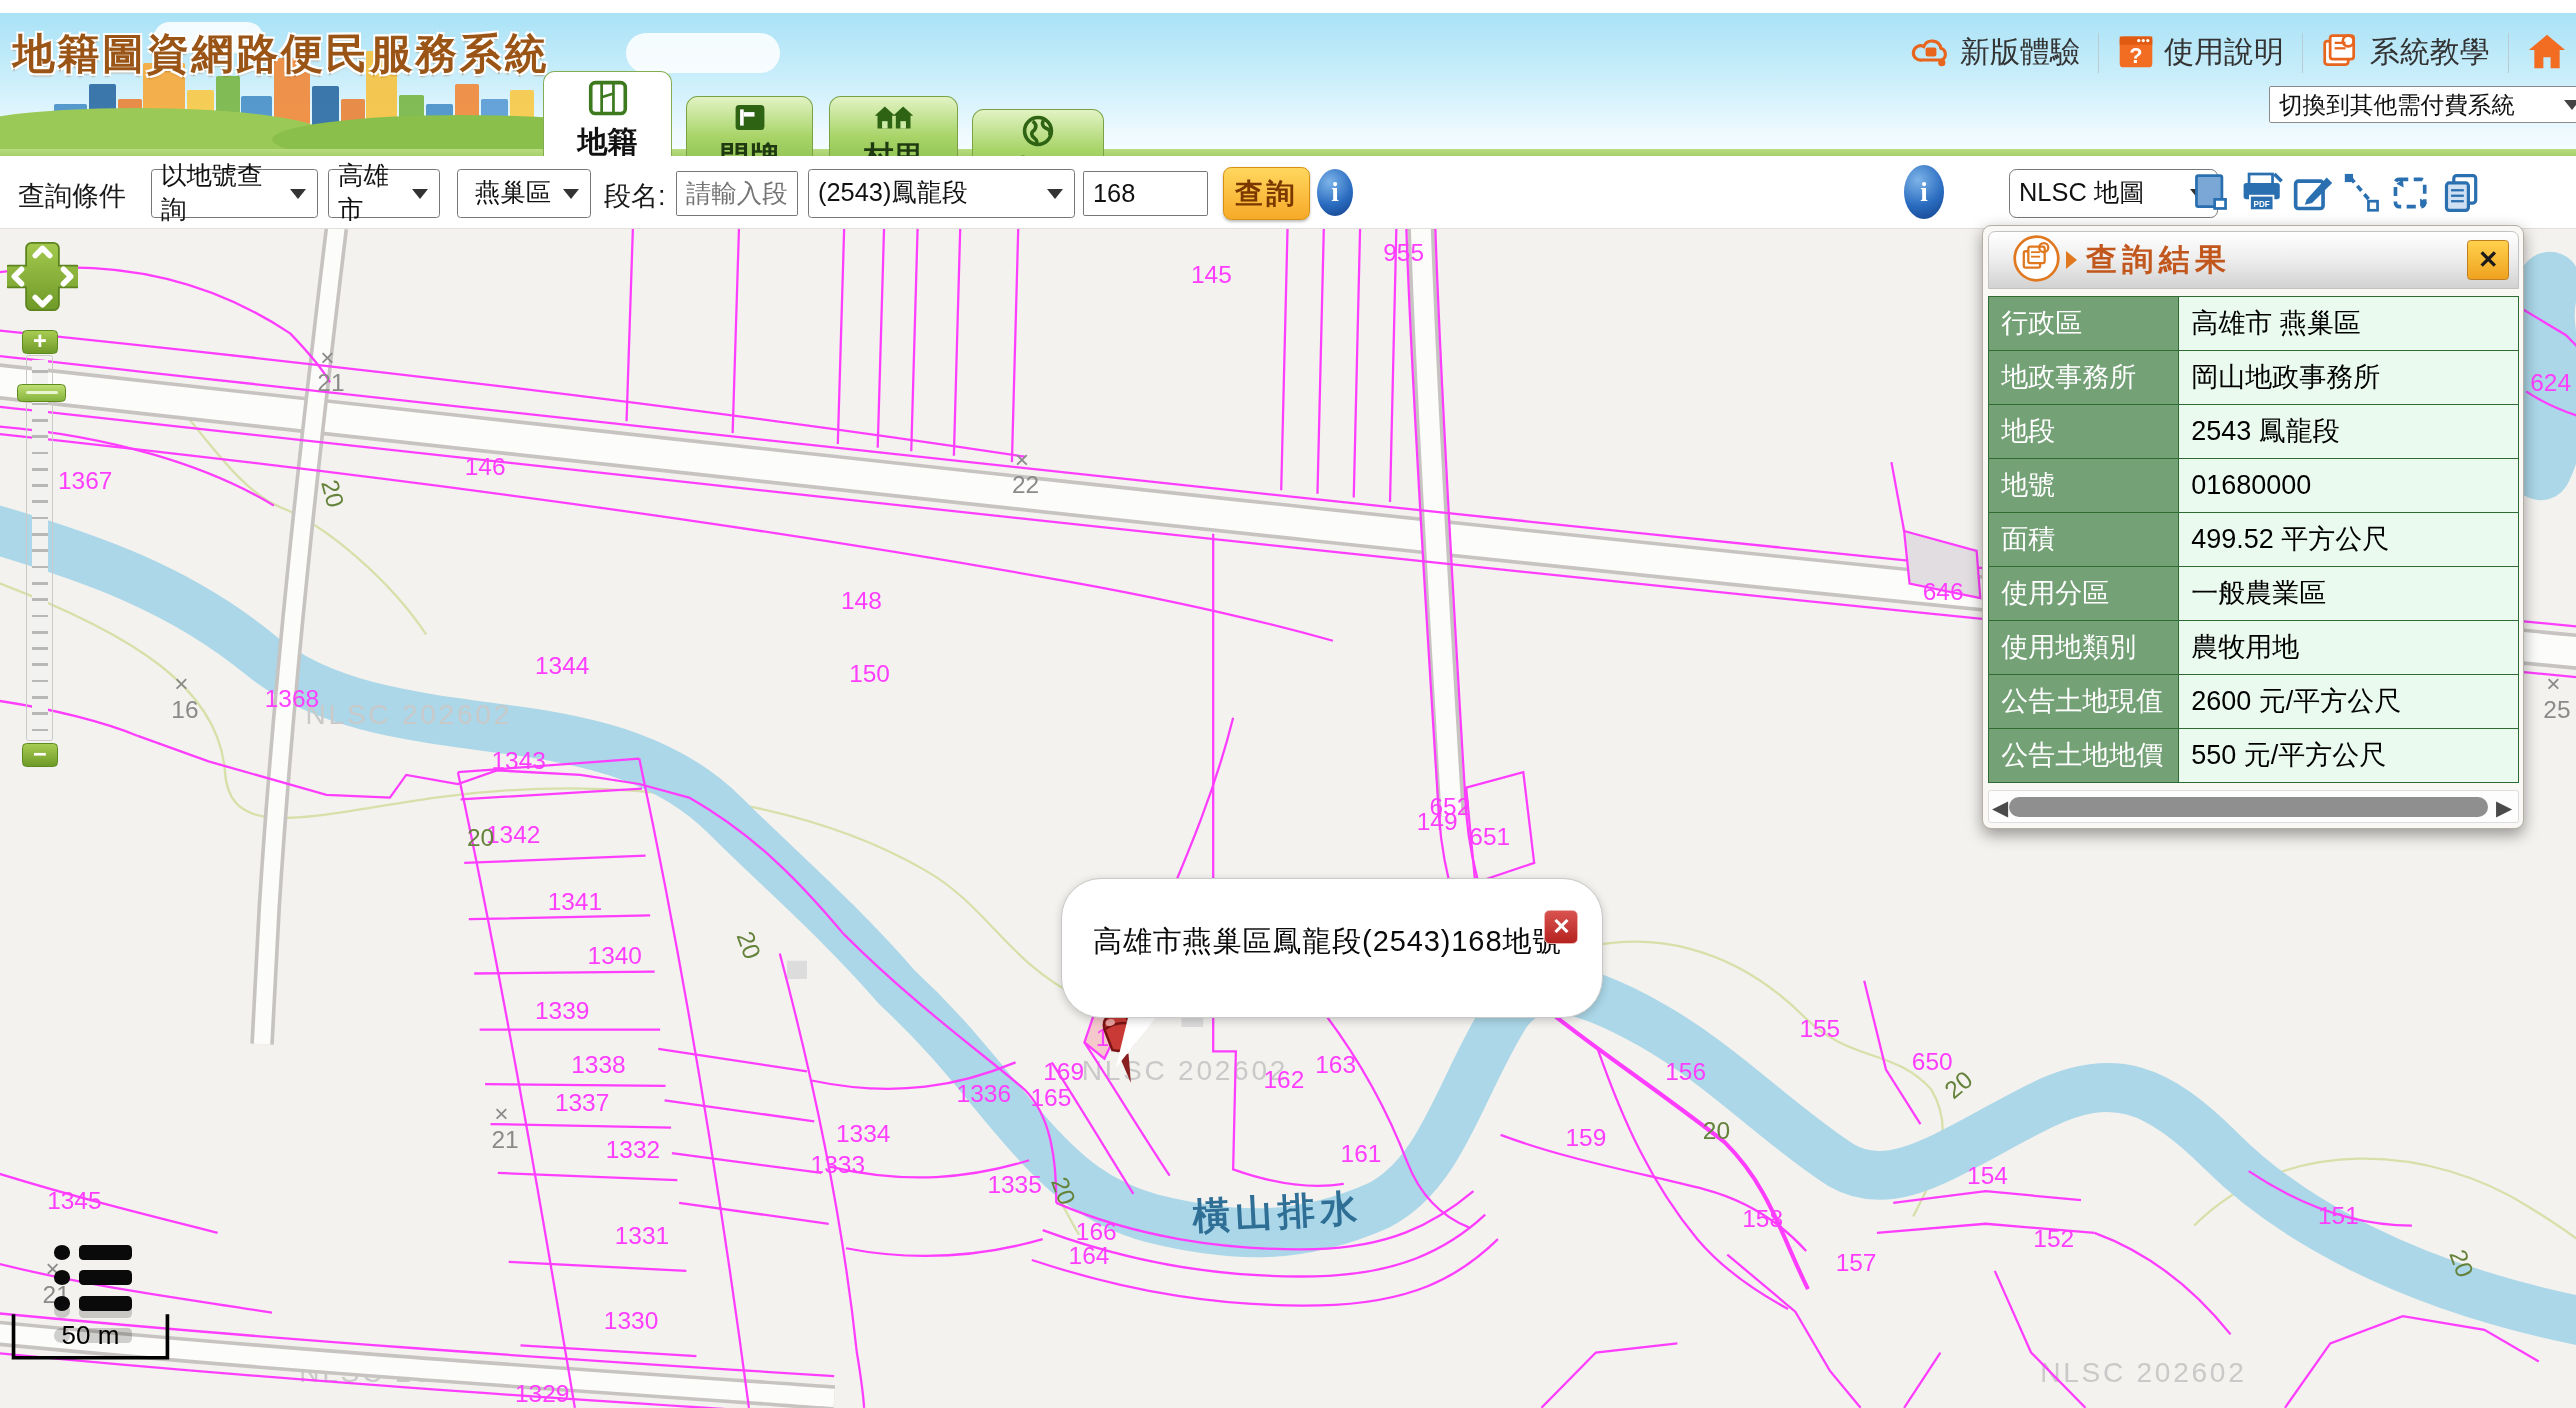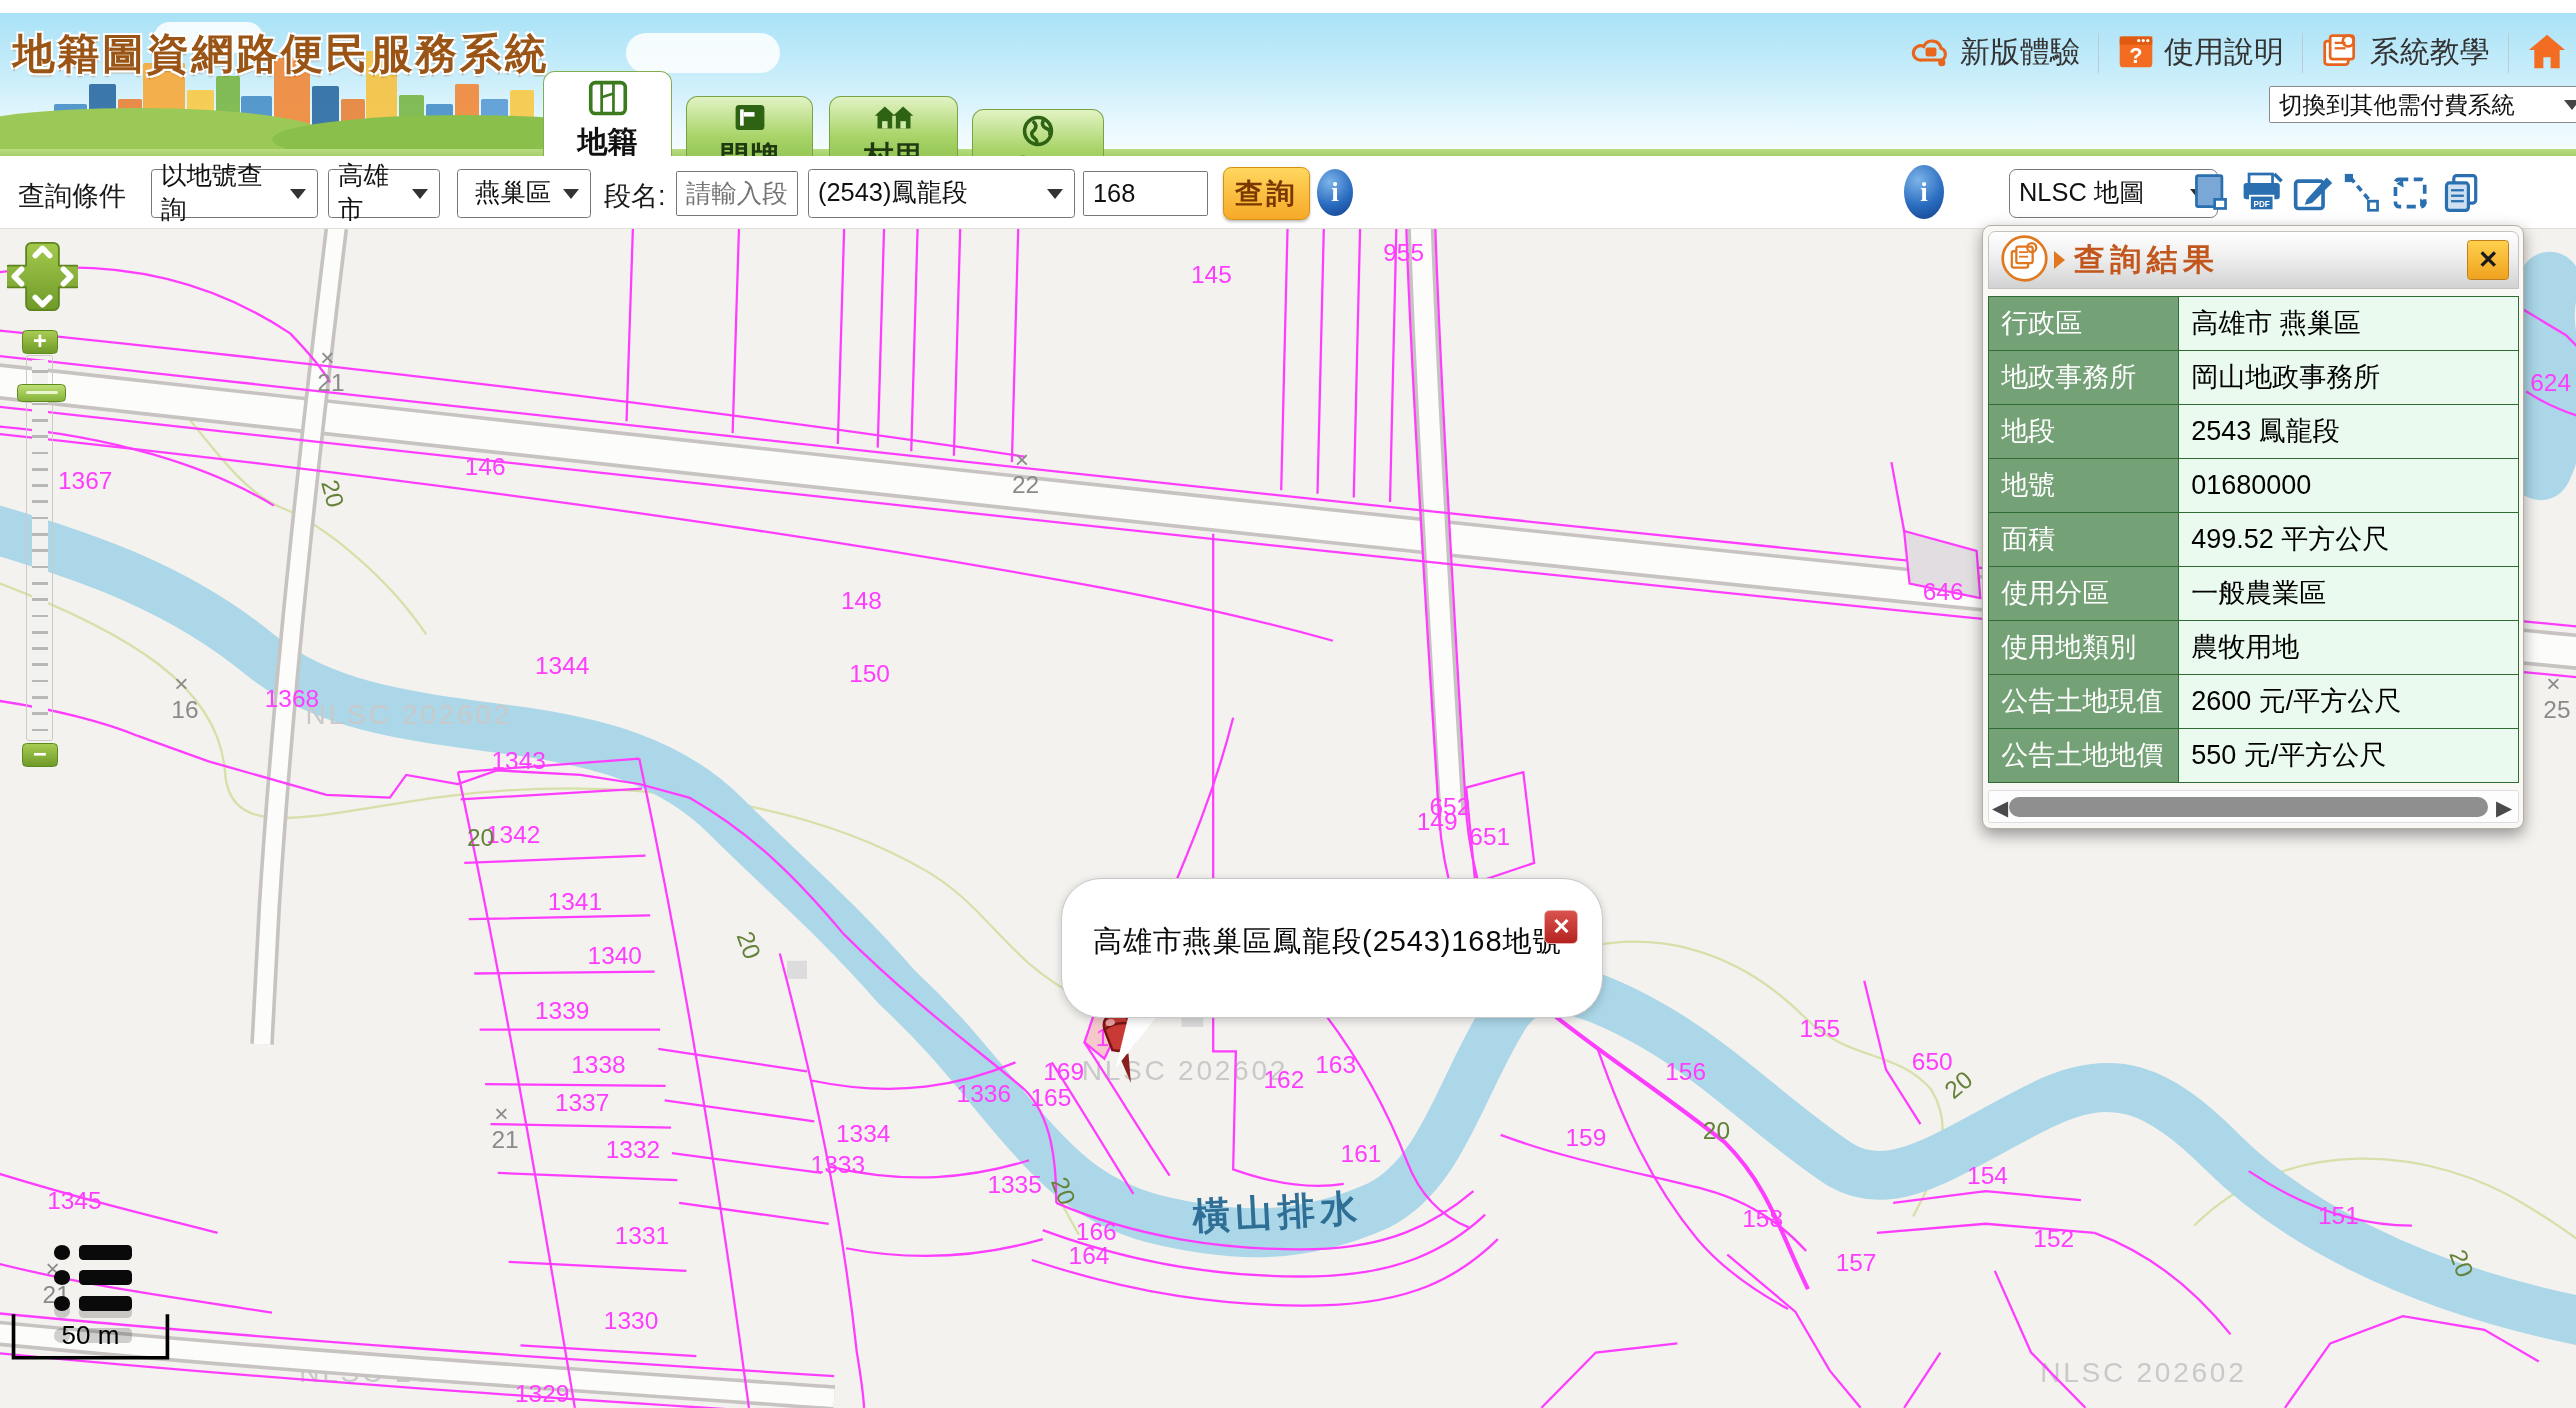--- a/index.html
+++ b/index.html
@@ -85,21 +85,21 @@
     background:linear-gradient(#d9534f,#b52320); border:1.8px solid #e9b0ae; color:#fff; font-size:22px; font-weight:bold; text-align:center;
     line-height:31px; cursor:pointer; }
   #ptail { position:absolute; left:1112px; top:1010px; width:47px; height:58px; background:#fff; z-index:11;
     clip-path:polygon(8% 100%, 38% 0, 100% 6%); }
   #pin { position:absolute; left:1094px; top:1008px; width:51px; height:80px; z-index:10; }
 
   
   #panel { position:absolute; left:1982px; top:225px; width:542px; background:#faf8f4; border:0.9px solid #b5aea4;
     border-radius:9px; box-shadow:0 5.4px 14.5px rgba(0,0,0,.38); z-index:14; padding:4.5px; }
   #phead { position:relative; height:58px; background:linear-gradient(#ffffff, #efefef 45%, #d2d2d2); border:0.9px solid #c2c2c2;
-    border-radius:7.3px 7.3px 0 0; display:flex; align-items:center; }
+    border-radius:7.3px 7.3px 0 0; display:flex; align-items:center;padding-left:12px; }
   #ptitle { font-size:31px; font-weight:bold; color:#c2571d; letter-spacing:5.4px; margin-left:9px; }
   #pclose { position:absolute; right:8.2px; top:8.2px; width:42px; height:40px; border-radius:3.6px; border:0.9px solid #c07f1f;
     background:linear-gradient(#ffd14d,#efa21f); color:#1a1a1a; font-size:24.5px; font-weight:bold; text-align:center; line-height:38px; cursor:pointer; }
   #ptbl { width:100%; border-collapse:collapse; margin-top:7.3px; }
   #ptbl td { border:1.8px solid #2f6b33; font-size:27px; height:54px; padding:0 0 0 12.7px; }
   #ptbl td.k { background:#74a176; color:#fff; width:190px; }
   #ptbl td.v { background:#eafaef; color:#000; }
   #pnote { border:1.8px solid #2f6b33; border-top:none; background:#eafaef; color:#ee1498; font-size:27px; line-height:44px; padding:7.3px 11px 9px 11px; }
   #pscroll { position:relative; height:33px; margin-top:7.3px; background:#fdfdfd; border:0.9px solid #ddd; border-radius:2.7px; }
   #pthumb { position:absolute; left:20px; top:6.3px; width:479px; height:20px; background:#8f8f8f; border-radius:10px; cursor:grab; }

